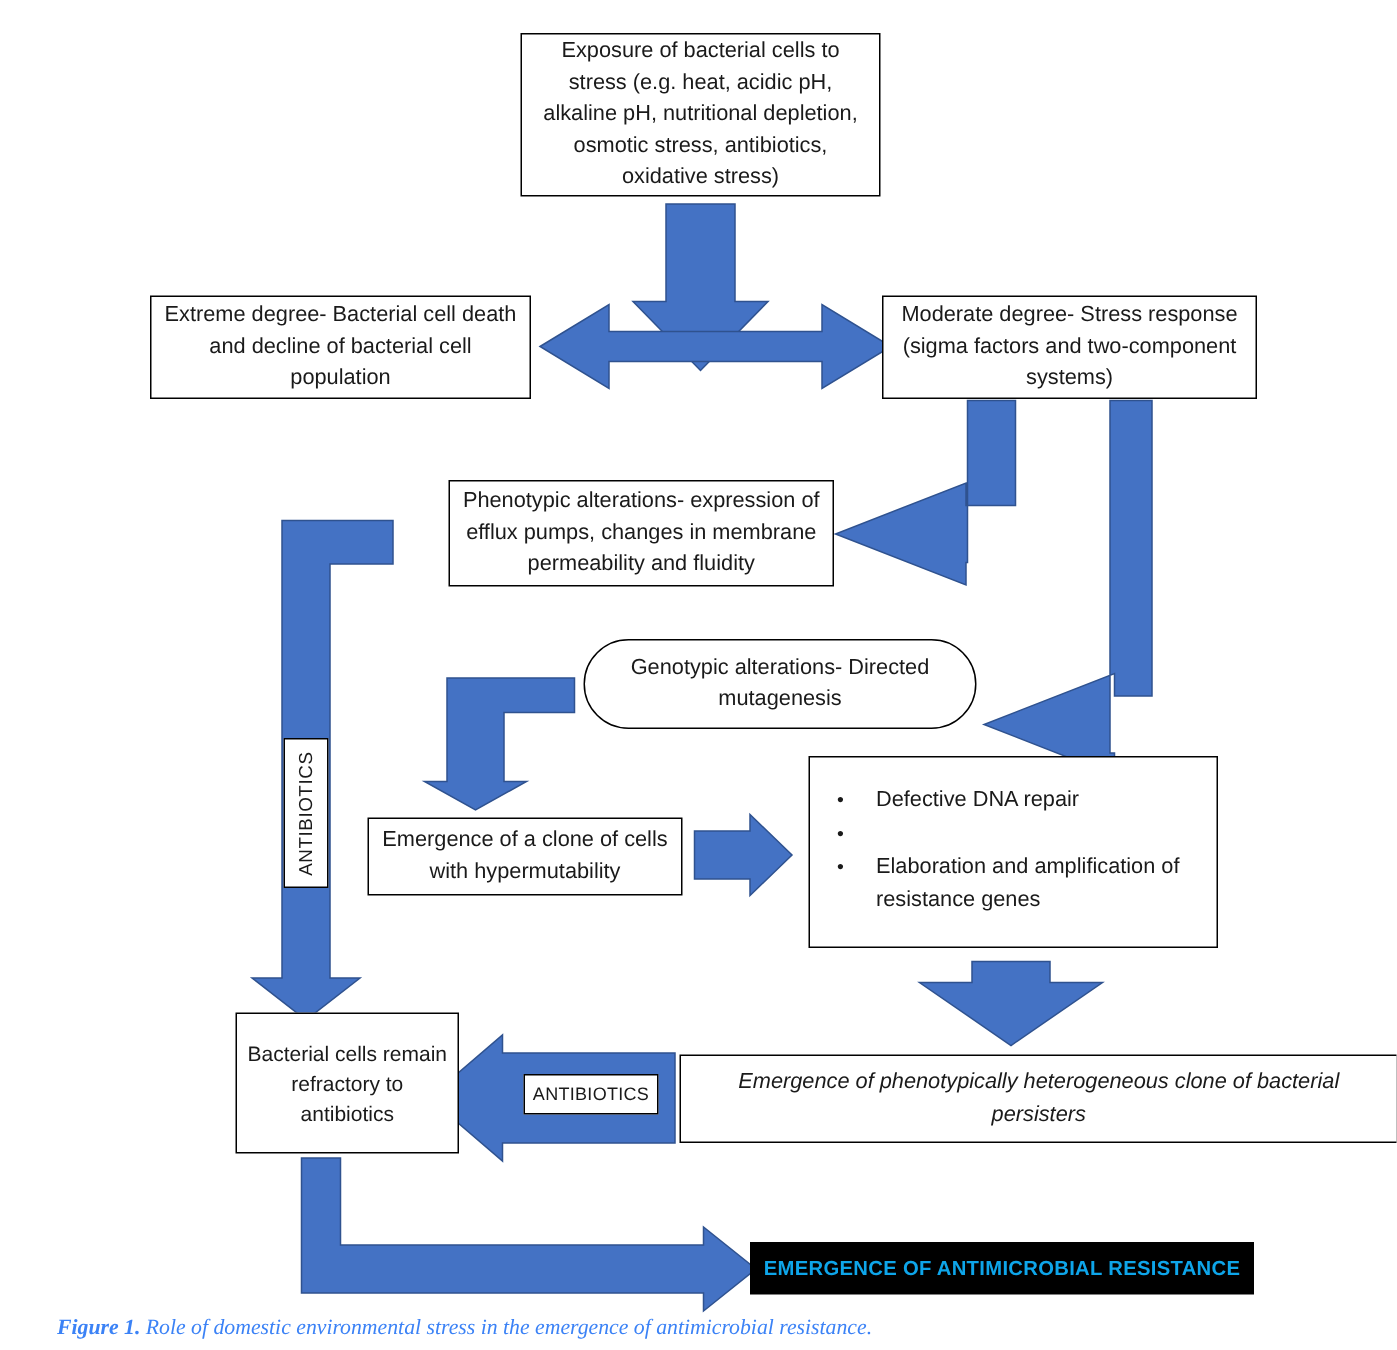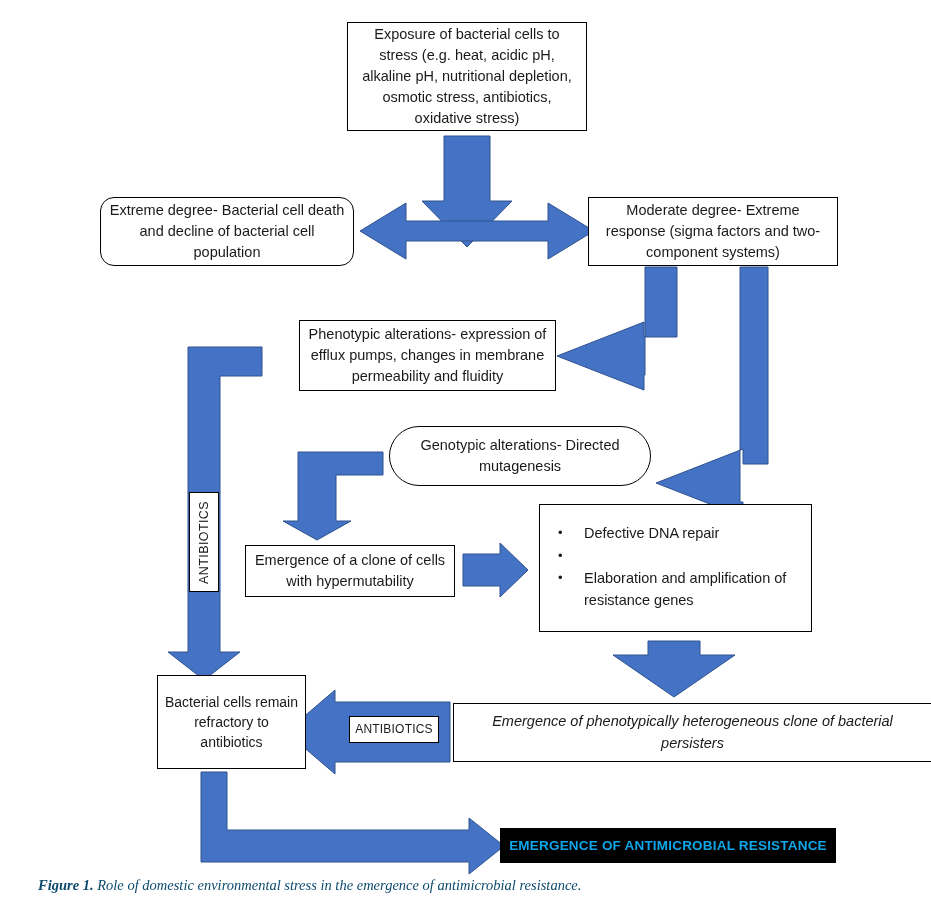--- a/index.html
+++ b/index.html
@@ -33,21 +33,21 @@
     font-size: 14.5px;
     line-height: 1.45;
     color: #1a1a1a;
     padding: 4px 6px;
     z-index: 5;
   }
   .node .txt { white-space: pre-line; }
 
   
   #node-stress        { left: 347px; top: 22px;  width: 240px; height: 109px; }
-  #node-extreme       { left: 100px; top: 197px; width: 254px; height: 69px; border-radius: 14px; }
+  #node-extreme       { left: 100px; top: 197px; width: 254px; height: 69px; }
   #node-moderate      { left: 588px; top: 197px; width: 250px; height: 69px; }
   #node-phenotypic    { left: 299px; top: 320px; width: 257px; height: 71px; }
   #node-genotypic     { left: 389px; top: 426px; width: 262px; height: 60px; border-radius: 30px; }
   #node-bullets       { left: 539px; top: 504px; width: 273px; height: 128px;
                         justify-content: flex-start; align-items: center; padding: 6px 10px; }
   #node-clone         { left: 245px; top: 545px; width: 210px; height: 52px; }
   #node-refractory    { left: 157px; top: 675px; width: 149px; height: 94px;
                         font-size: 14px; }
   #node-persisters    { left: 453px; top: 703px; width: 479px; height: 59px; font-style: italic; }
 
@@ -109,21 +109,21 @@
   .bullet-list li .bullet-text { flex: 1 1 auto; }
 
   .caption {
     position: absolute;
     left: 38px;
     top: 877px;
     width: 860px;
     font-family: "Liberation Serif", serif;
     font-size: 14.5px;
     font-style: italic;
-    color: #0c4a6e;
+    color: #3b82f6;
   }
   .caption .cap-label {
     font-weight: bold;
     font-style: italic;
   }
 </style>
 </head>
 <body>
 
 <svg id="canvas" viewBox="0 0 931 900" xmlns="http://www.w3.org/2000/svg">
@@ -154,21 +154,21 @@
 
 <div class="node" id="node-stress">
   <span class="txt">Exposure of bacterial cells to stress (e.g. heat, acidic pH, alkaline pH, nutritional depletion, osmotic stress, antibiotics, oxidative stress)</span>
 </div>
 
 <div class="node" id="node-extreme">
   <span class="txt">Extreme degree- Bacterial cell death and decline of bacterial cell population</span>
 </div>
 
 <div class="node" id="node-moderate">
-  <span class="txt">Moderate degree- Extreme response (sigma factors and two-component systems)</span>
+  <span class="txt">Moderate degree- Stress response (sigma factors and two-component systems)</span>
 </div>
 
 <div class="node" id="node-phenotypic">
   <span class="txt">Phenotypic alterations- expression of efflux pumps, changes in membrane permeability and fluidity</span>
 </div>
 
 <div class="node" id="node-genotypic">
   <span class="txt">Genotypic alterations- Directed mutagenesis</span>
 </div>
 

